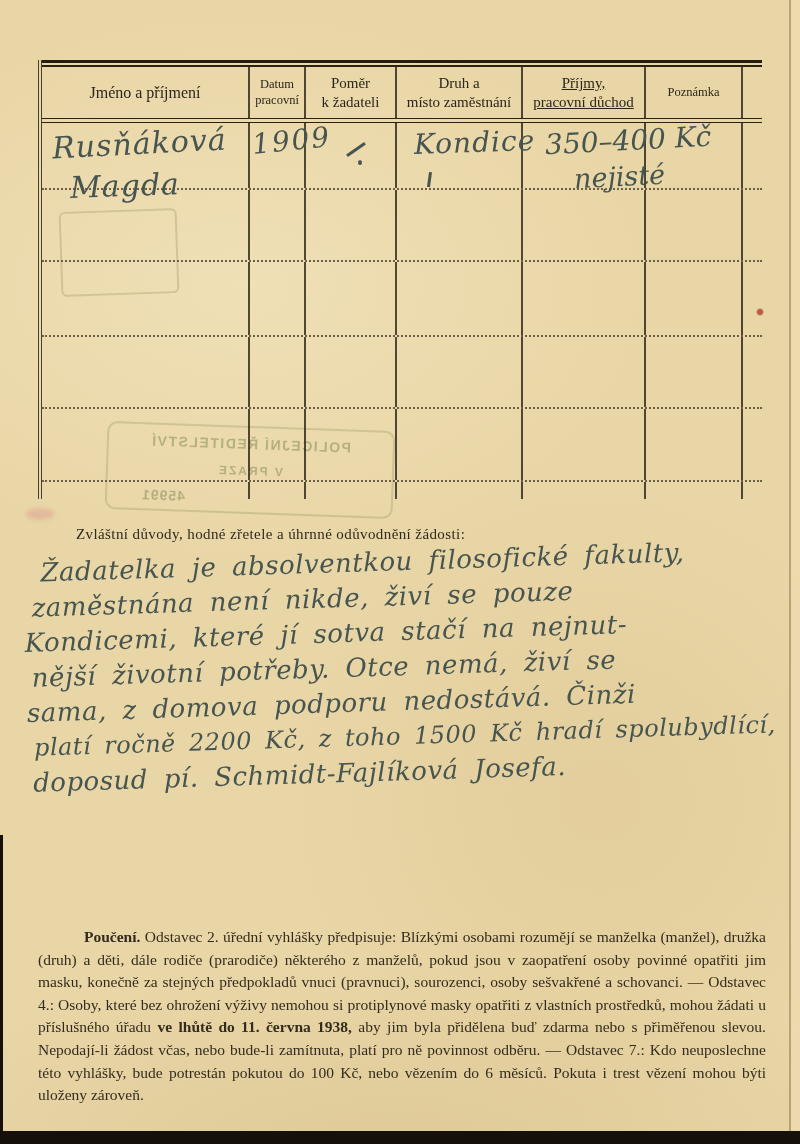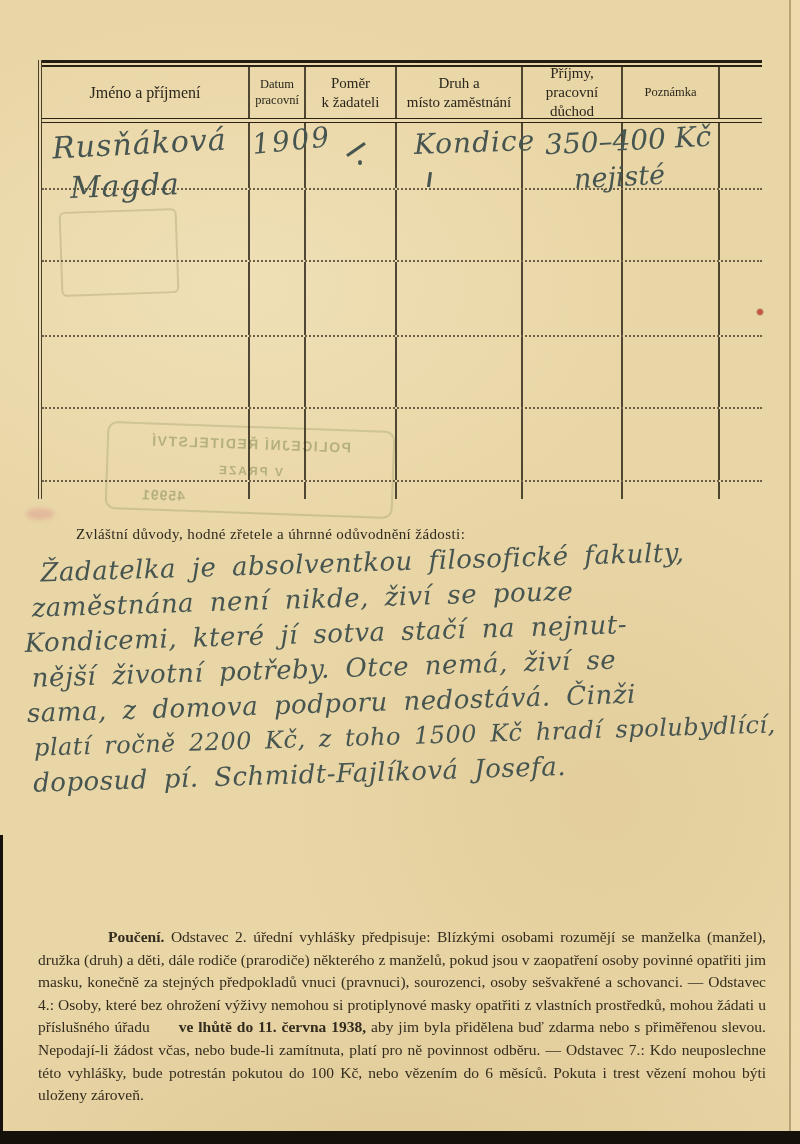--- a/index.html
+++ b/index.html
@@ -52,21 +52,21 @@
   }
   .rule-top { height:7px; border-top:3px solid #241e12; border-bottom:2px solid #2a2315; }
   .rule-mid { height:5px; border-top:1.5px solid #2a2315; border-bottom:1.5px solid #2a2315; }
   .trow { display:flex; width:720px; }
   .thead-row { height:51px; align-items:center; }
   .brow { border-bottom:2px dotted #6b5f45; }
   .r1 { height:67px; } .r2 { height:72px; } .r3 { height:75px; }
   .r4 { height:72px; } .r5 { height:73px; } .rstub { height:17px; }
   .cell { height:100%; border-right:2px solid rgba(45,38,24,0.82); }
   .c1 { width:208px; } .c2 { width:56px; } .c3 { width:91px; }
-  .c4 { width:126px; } .c5 { width:100px; } .c6 { width:97px; }
+  .c4 { width:126px; } .c5 { width:123px;text-decoration:underline; } .c6 { width:97px; }
   .hcell {
     display:flex; align-items:center; justify-content:center; text-align:center;
     white-space:pre-line; line-height:1.25; color:#2a261c; font-size:15px;
   }
   .hcell.small { font-size:12.5px; }
   .hcell.big { font-size:16px; }
 
   
   .hw {
     position:absolute; font-family:"DejaVu Serif", serif; font-style:italic;
@@ -101,21 +101,21 @@
   .hw-paragraph div:nth-child(4) { margin-left:6px; }
   .hw-paragraph div:nth-child(6) { margin-left:6px; font-size:24px; word-spacing:5px; }
   .hw-paragraph div:nth-child(7) { margin-left:4px; }
 
   
   .notice {
     position:absolute; left:38px; top:926px; width:728px;
     font-size:15.5px; line-height:22.6px; text-align:justify; text-indent:46px;
     color:#332c1e; z-index:2;
   }
-  .notice b { font-weight:bold;margin-left:24px; }
+  .notice b { font-weight:bold; }
 </style>
 </head>
 <body>
 
 <div id="paper">
 
   <div class="ghost-box"></div>
   <div class="ghost-stamp">
     <div class="gs1">POLICEJNÍ ŘEDITELSTVÍ</div>
     <div class="gs2">V PRAZE</div>

